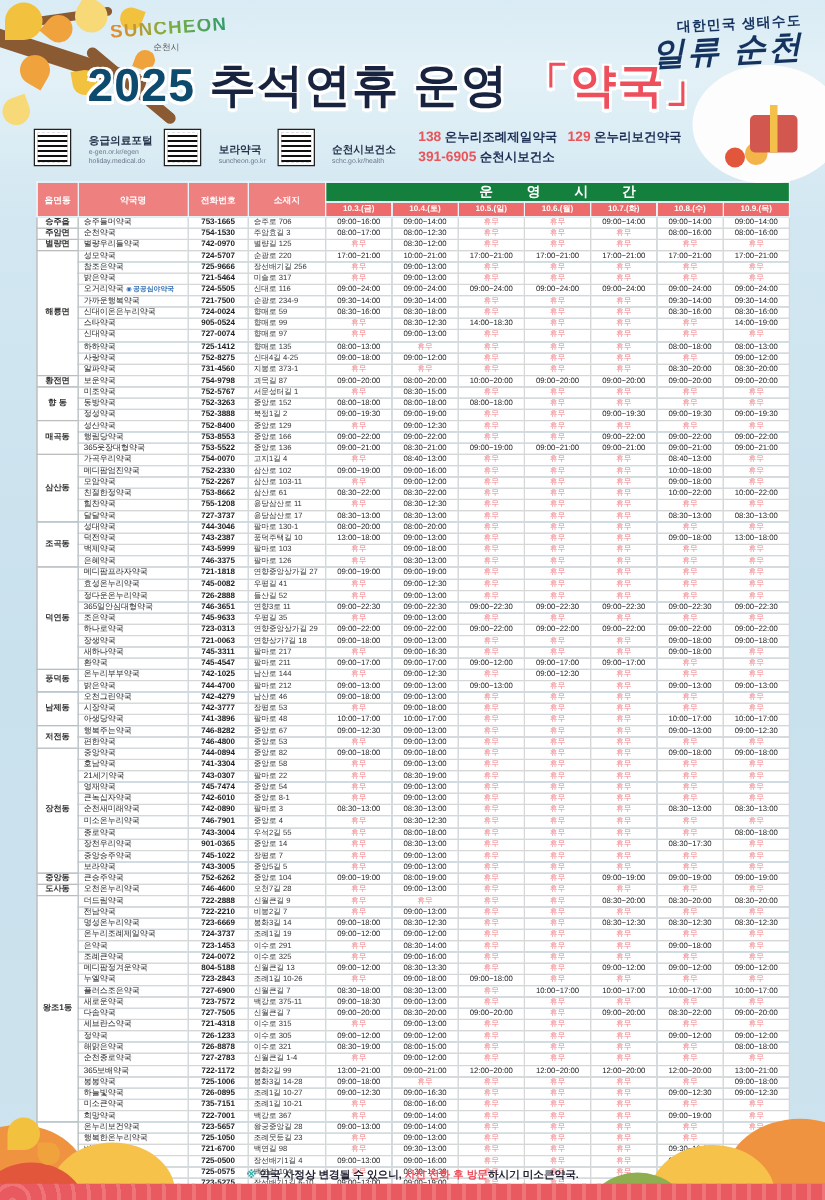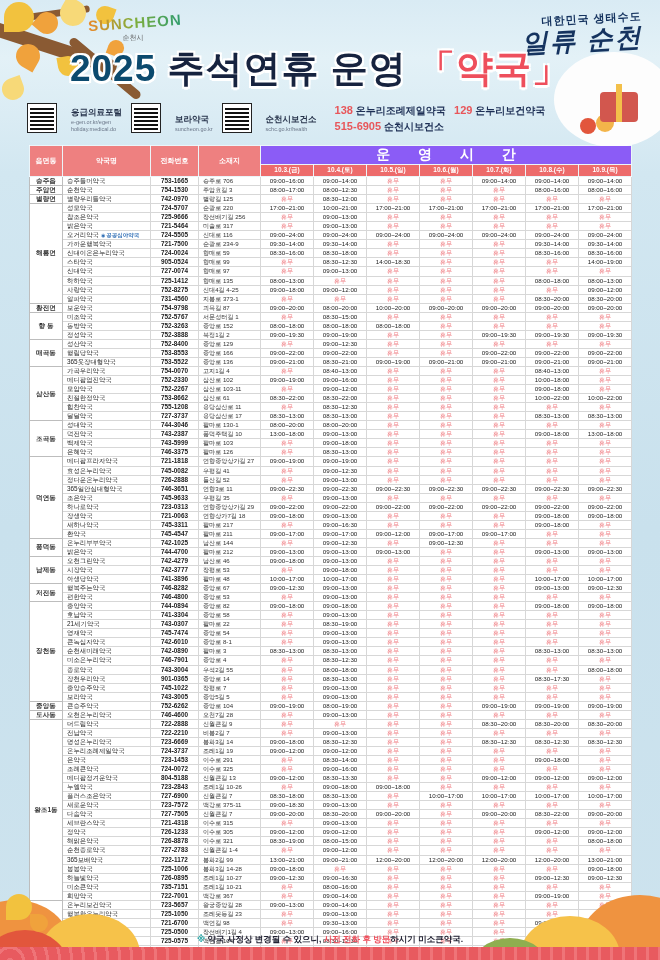--- a/index.html
+++ b/index.html
@@ -42,21 +42,21 @@
   .contacts .num{color:#e8565a;font-size:11px;}
   .blob{position:absolute;right:-14px;top:52px;width:120px;height:95px;background:#fdfdfd;border-radius:50%;}
   .gift{position:absolute;right:22px;top:92px;width:38px;height:30px;background:#d2574e;border-radius:4px;}
   .gift:before{content:"";position:absolute;left:16px;top:-8px;width:6px;height:38px;background:#f3c04a;}
   .fruit{position:absolute;border-radius:50%;}
   
   table{position:absolute;left:29px;top:145px;width:602px;border-collapse:collapse;table-layout:fixed;}
   th,td{padding:0;margin:0;overflow:hidden;white-space:nowrap;}
   thead th{color:#fff;font-weight:bold;border:1px solid rgba(255,255,255,.55);}
   th.colh{background:#ee8080;font-size:7px;height:12px;}
-  th.hours{background:#8b5cf6;font-size:14px;letter-spacing:12px;height:11px;text-indent:12px;}
+  th.hours{background:#15803d;font-size:11px;letter-spacing:12px;height:11px;text-indent:12px;}
   th.date{background:#ed6b6b;font-size:6.5px;height:11px;}
   tbody td{border:0.5px solid #d7d7d7;background:#fff;font-size:6.2px;color:#222;text-align:center;height:8.05px;line-height:8.05px;}
   td.grp{font-weight:bold;color:#333;font-size:6.6px;border:0.5px solid #bdbdbd;}
   td.name{text-align:left;padding-left:4px;font-size:6.4px;}
   td.phone{font-weight:bold;font-size:6.4px;}
   td.addr{text-align:left;padding-left:4px;color:#333;font-size:6.1px;}
   td.closed{color:#f08086;}
   .badge{color:#2f6eb5;font-size:5.5px;font-weight:bold;}
   .badge:before{content:"◉";font-size:5px;margin:0 1px 0 2px;color:#2f6eb5;}
   
@@ -121,21 +121,21 @@
     <div class="qrtxt">
       <div class="l1">순천시보건소</div>
       <div class="l2">schc.go.kr/health</div>
     </div>
   </div>
   <div class="contacts">
     <span class="num">138</span>
     <span>온누리조례제일약국</span>&nbsp;&nbsp;
     <span class="num">129</span>
     <span>온누리보건약국</span><br>
-    <span class="num">515-6905</span>
+    <span class="num">391-6905</span>
     <span>순천시보건소</span>
   </div>
 </div>
 
 <div class="blob"></div>
 <div class="fruit" style="right:64px;top:118px;width:16px;height:16px;background:#e2563c;"></div>
 <div class="fruit" style="right:46px;top:114px;width:18px;height:18px;background:#f3b54a;"></div>
 <div class="gift"></div>
 
 <table id="pharmacy-table">

